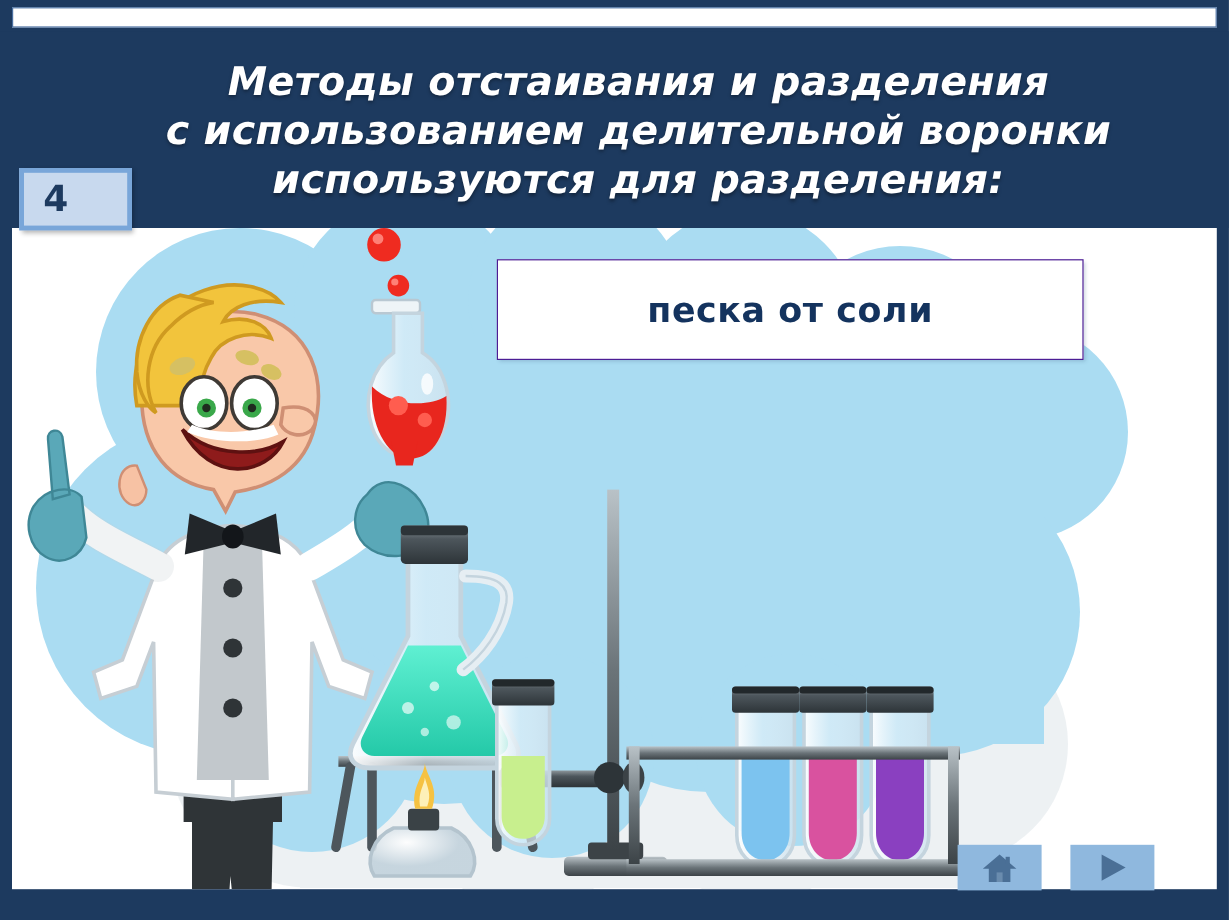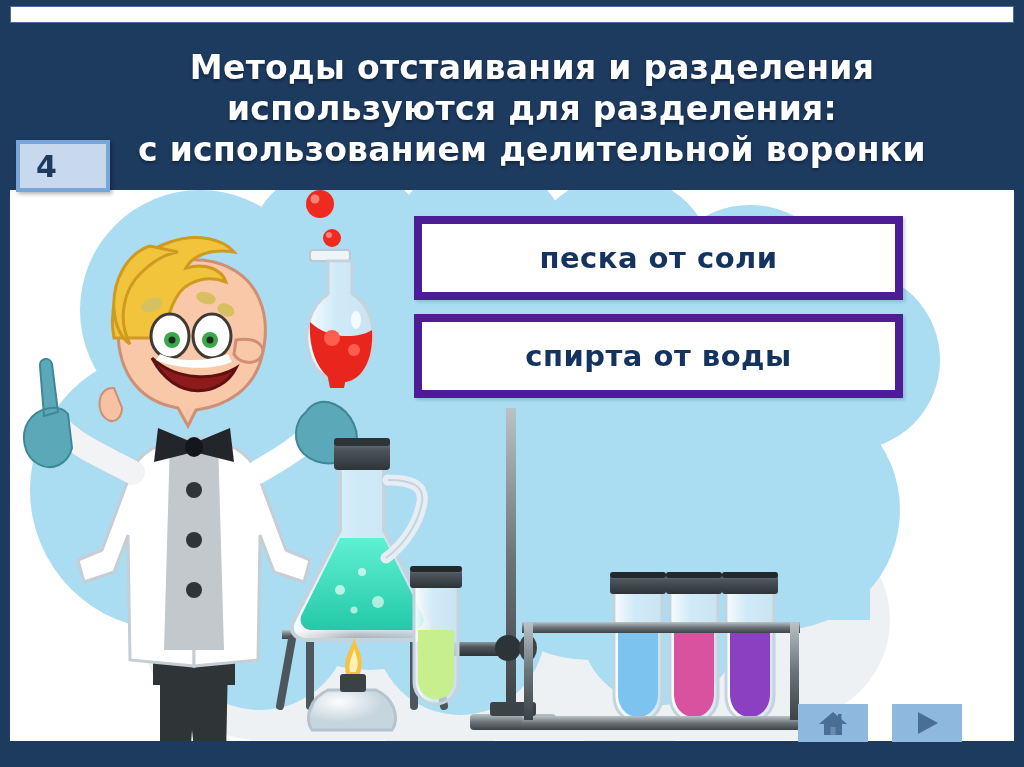--- a/index.html
+++ b/index.html
@@ -20,21 +20,21 @@
     position:absolute;left:10px;top:6px;width:1004px;height:17px;
     background:#ffffff;
     border:1px solid #4a6fa0;
     box-sizing:border-box;
   }
 
   
   .header{
     position:absolute;left:0;top:26px;width:1024px;height:164px;
     background:#1d3a5f;
-    display:flex;align-items:center;justify-content:center;
+    display:flex;align-items:center;justify-content:center;font-style:italic;
   }
   .title{
     width:950px;text-align:center;color:#ffffff;
     font-size:33px;font-weight:bold;line-height:41px;
     letter-spacing:.3px;
     text-shadow:0 2px 3px rgba(0,0,0,.35);
     font-family:"DejaVu Sans", sans-serif;
     padding-left:40px;box-sizing:border-box;
   }
   .title .line{display:block;white-space:nowrap;}
@@ -66,21 +66,21 @@
   .blob{position:absolute;left:0;top:0;width:1004px;height:551px;}
 
   
   .answers{
     position:absolute;left:404px;top:26px;width:494px;
     z-index:12;
   }
   .answer{
     width:489px;height:84px;margin-bottom:14px;
     background:#ffffff;
-    border:8px solid #4c1d95;
+    border:1px solid #4c1d95;
     box-sizing:border-box;
     display:flex;align-items:center;justify-content:center;
     box-shadow:2px 2px 3px rgba(60,90,130,.25);
     cursor:pointer;
   }
   .answer span{
     color:#14335e;font-size:29px;font-weight:bold;
     font-family:"DejaVu Sans", sans-serif;
     letter-spacing:.5px;white-space:nowrap;
   }
@@ -100,22 +100,22 @@
 </head>
 <body>
 
 <div class="slide">
 
   <div class="top-strip"></div>
 
   <div class="header">
     <div class="title">
       <span class="line">Методы отстаивания и разделения</span>
+      <span class="line">с использованием делительной воронки</span>
       <span class="line">используются для разделения:</span>
-      <span class="line">с использованием делительной воронки</span>
     </div>
   </div>
 
   <div class="qnum">
     <span>4</span>
   </div>
 
   <div class="stage">
 
     <svg class="blob" viewBox="0 0 1004 551">
@@ -319,23 +319,20 @@
         <rect x="512" y="526" width="278" height="14" fill="url(#gMetalBar)"></rect>
         <rect x="514" y="432" width="9" height="98" fill="url(#gMetalBar)"></rect>
         <rect x="780" y="432" width="9" height="98" fill="url(#gMetalBar)"></rect>
       </g>
     </svg>
 
     <div class="answers">
       <div class="answer">
         <span>песка от соли</span>
       </div>
-      <div class="answer">
-        <span>спирта от воды</span>
-      </div>
     </div>
 
   </div>
 
   <div class="navbar">
     <button class="navbtn">
       <svg width="30" height="26" viewBox="0 0 30 26">
         <path d="M15 2 L29 14 L24 14 L24 25 L6 25 L6 14 L1 14 Z" fill="#4a6f96"></path>
         <rect x="12.5" y="17" width="5" height="8" fill="#6a8cae"></rect>
         <rect x="20" y="4" width="3.5" height="6" fill="#4a6f96"></rect>

